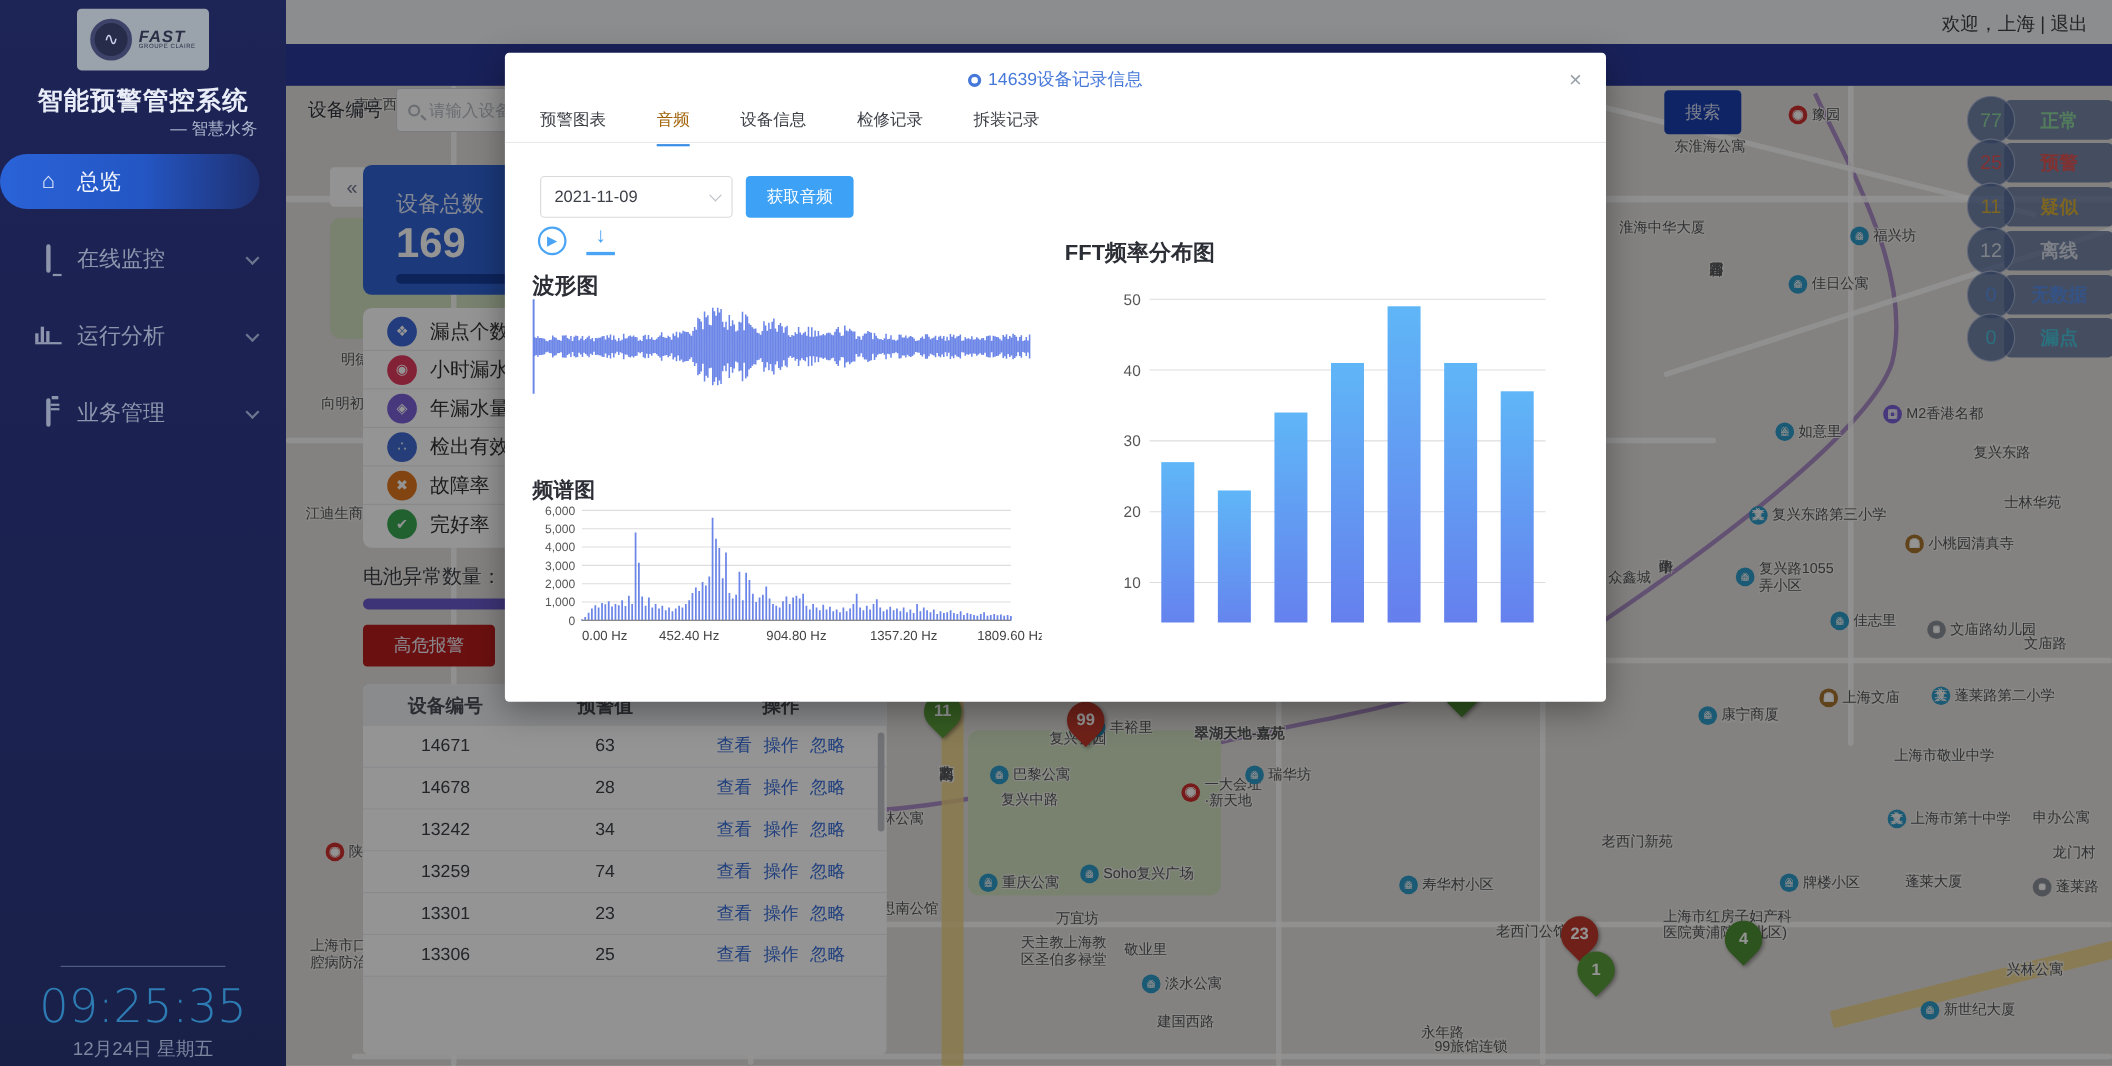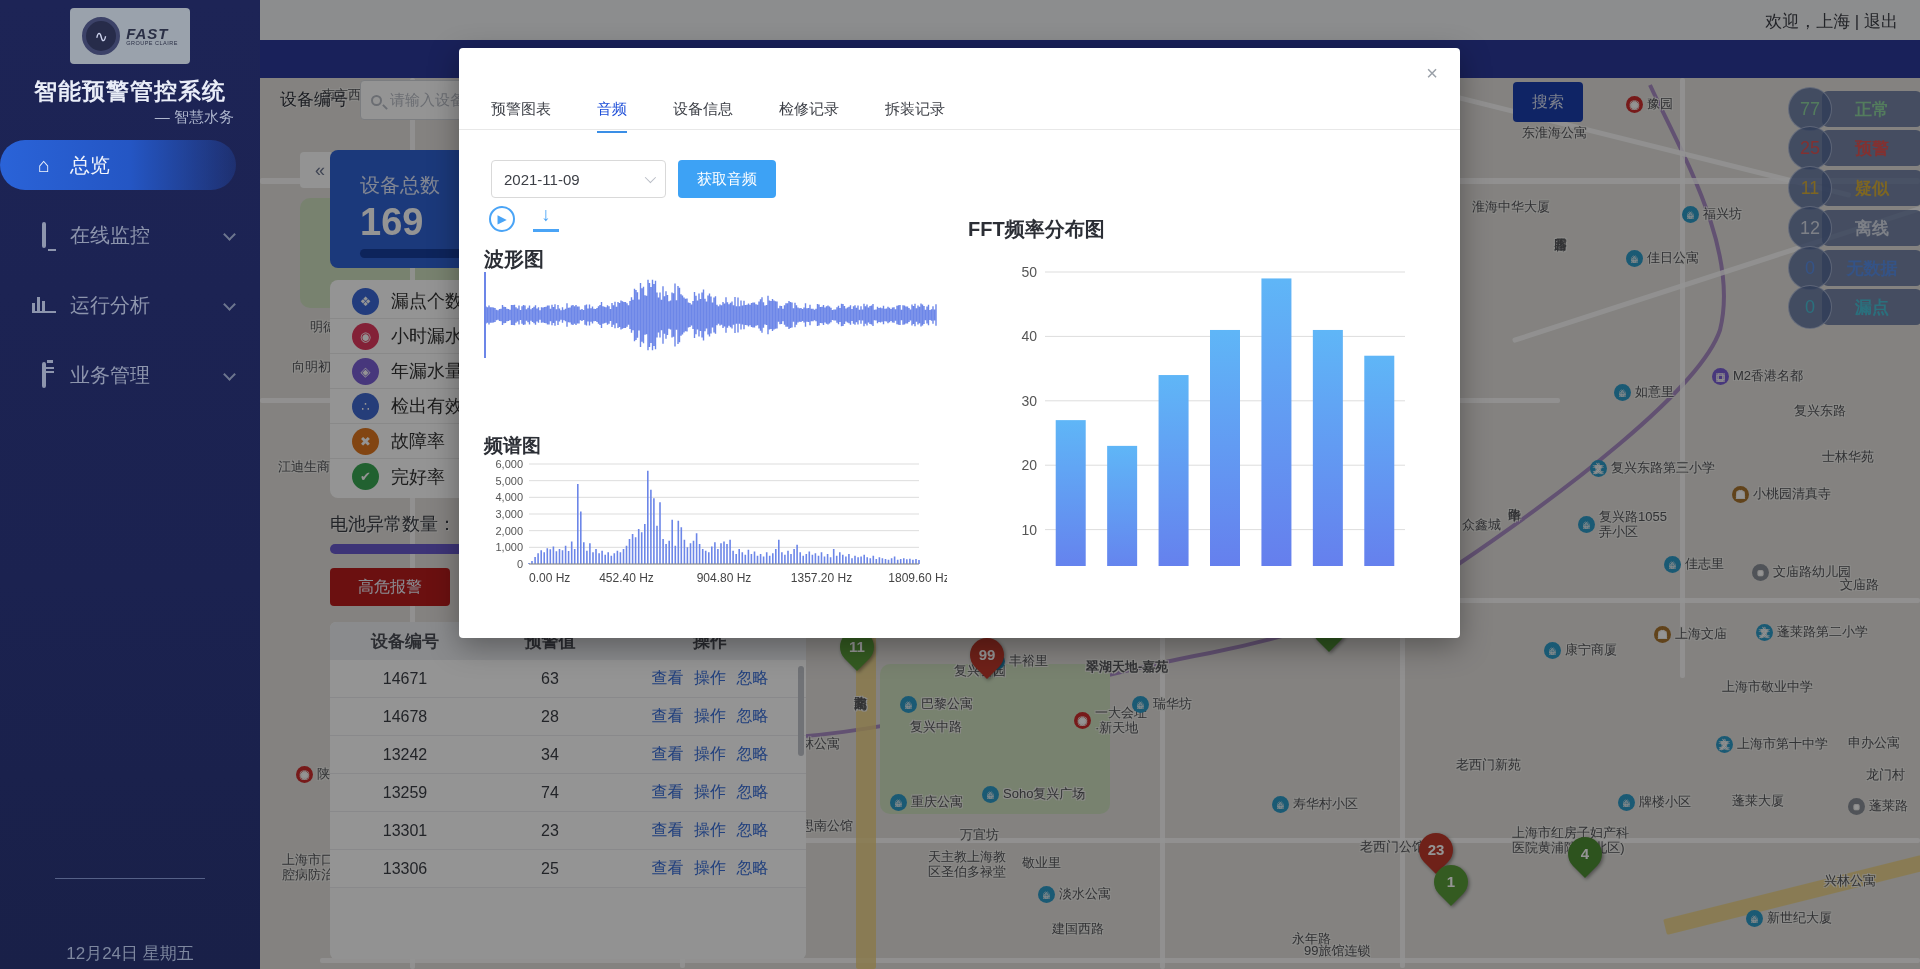--- a/index.html
+++ b/index.html
@@ -109,21 +109,21 @@
 
   
   .modal { position:absolute; left:459px; top:48px; width:1001px; height:590px; background:#fff;
     border-radius:4px; z-index:100; box-shadow:0 8px 30px rgba(0,0,0,.35); }
   .modal-title { position:absolute; top:14px; width:100%; text-align:center; color:#4678d9;
     font-size:16px; display:flex; align-items:center; justify-content:center; gap:6px; }
   .o-icon { width:12px; height:12px; border:3px solid #4678d9; border-radius:50%; display:inline-block; }
   .modal-close { position:absolute; right:22px; top:14px; color:#9aa0a8; font-size:20px; cursor:pointer; }
   .tabs { position:absolute; left:32px; top:52px; display:flex; gap:46px; font-size:15px; color:#3c3f46; }
   .tab { padding-bottom:12px; cursor:pointer; }
-  .tab.active { color:#1d4ed8; border-bottom:2px solid #3a8ee6; }
+  .tab.active { color:#a16207; border-bottom:2px solid #3a8ee6; }
   .tabs-divider { position:absolute; left:0; top:81px; width:100%; height:1px; background:#e8e8e8; }
   .date-select { position:absolute; left:32px; top:112px; width:175px; height:38px; border:1px solid #d9d9d9;
     border-radius:4px; display:flex; align-items:center; padding:0 12px; font-size:15px; color:#3c3f46; }
   .sel-chev { margin-left:auto; width:8px; height:8px; border-right:1.5px solid #b9bdc6;
     border-bottom:1.5px solid #b9bdc6; transform:rotate(45deg) translateY(-2px); }
   .fetch-btn { position:absolute; left:219px; top:112px; width:98px; height:38px; background:#3da2f5;
     border:none; border-radius:4px; color:#fff; font-size:15px; }
   .play-btn { position:absolute; left:30px; top:158px; width:26px; height:26px; border:2px solid #4aa4f6;
     border-radius:50%; color:#4aa4f6; font-size:12px; display:flex; align-items:center; justify-content:center; }
   .dl-btn { position:absolute; left:74px; top:156px; width:26px; height:28px; color:#4aa4f6; font-size:19px;
@@ -169,20 +169,21 @@
       <span class="chev"></span>
     </div>
     <div class="menu-item">
       <span class="mi-icon"><span class="clip-icon"></span></span>
       <span>业务管理</span>
       <span class="chev"></span>
     </div>
   </div>
 
   <div class="side-divider"></div>
+  <div class="clock-time">09:25:35</div>
   <div class="clock-date">12月24日 星期五</div>
 </div>
 
 <div class="content">
   <div class="map" id="map">
     <svg id="map-svg" width="1660" height="891" style="position:absolute;left:0;top:0">
         <path d="M 380,650 C 560,690 760,610 950,575 C 1050,555 1150,520 1200,485 C 1300,417 1440,312 1460,252 C 1480,172 1420,72 1390,7" fill="none" stroke="#a98cc4" stroke-width="4"></path>
       </svg>
   <div class="park" style="left: 620px; top: 586px; width: 230px; height: 150px;"></div>
       <div class="park" style="left: 40px; top: 120px; width: 160px; height: 110px;"></div>
@@ -394,20 +395,24 @@
       <div class="badge-pill" style="left: 1562px; top: 250px; color: rgb(91, 143, 232); z-index: 9;">无数据</div>
       <div class="badge-circle" style="left: 1528px; top: 246px; color: rgb(91, 143, 232); z-index: 10;">0</div>
       <div class="badge-pill" style="left: 1562px; top: 289px; color: rgb(73, 194, 216); z-index: 9;">漏点</div>
       <div class="badge-circle" style="left: 1528px; top: 285px; color: rgb(73, 194, 216); z-index: 10;">0</div>
     </div>
 
   <div class="overlay"></div>
 </div>
 
 <div class="modal">
+  <div class="modal-title">
+    <span class="o-icon"></span>
+    <span>14639设备记录信息</span>
+  </div>
   <div class="modal-close">×</div>
   <div class="tabs" id="modal-tabs">
       <div class="tab">预警图表</div>
       <div class="tab active">音频</div>
       <div class="tab">设备信息</div>
       <div class="tab">检修记录</div>
       <div class="tab">拆装记录</div>
     </div>
   <div class="tabs-divider"></div>
 

